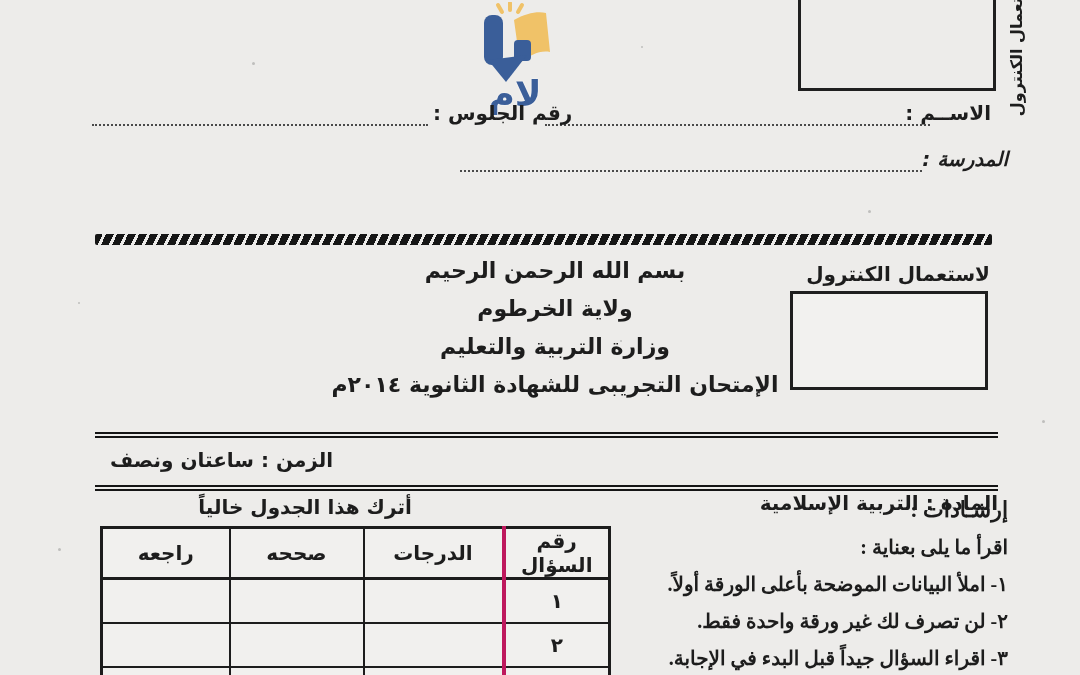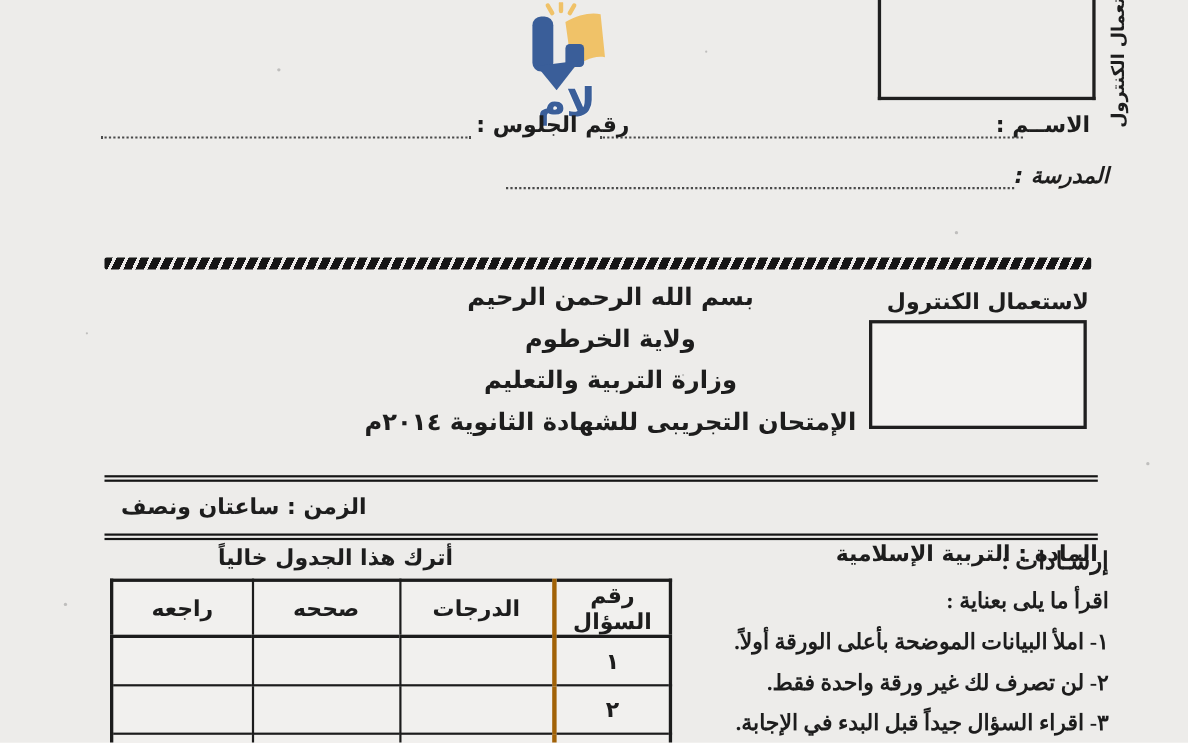--- a/index.html
+++ b/index.html
@@ -44,21 +44,21 @@
     border-collapse:collapse;
     direction:rtl;
     background:#f1f0ee;
   }
   table.score th,table.score td{
     border:2px solid #1c1c1c;
     font-size:20px;text-align:center;padding:0;
   }
   table.score th{height:40px;border-bottom:3px solid #1c1c1c;font-weight:700;}
   table.score td{height:42px;}
-  table.score th:first-child,table.score td:first-child{border-left:4px solid #a16207;}
+  table.score th:first-child,table.score td:first-child{border-left:4px solid #be185d;}
   table.score{border:3px solid #1c1c1c;}
   .wordmark{
     font-size:36px;line-height:36px;color:#3a5e99;
     text-align:center;letter-spacing:1px;
     text-shadow:0 0 2px #ffffff;
     direction:rtl;
   }
   .speck{position:absolute;background:#6a6a6a;border-radius:50%;opacity:.35;}
 </style>
 </head>

